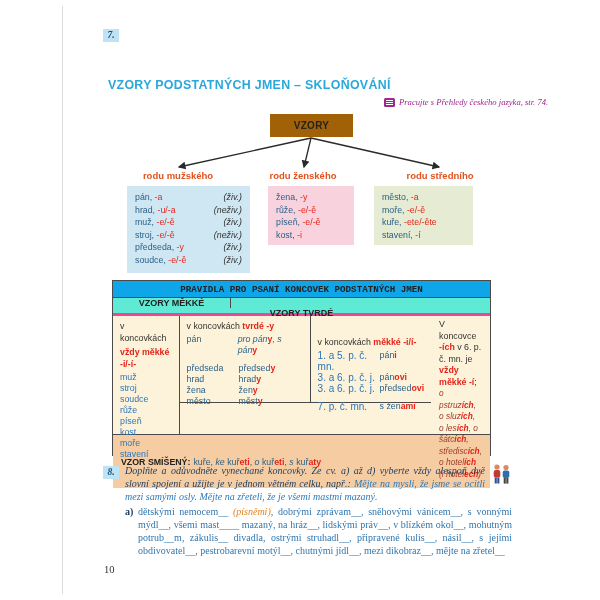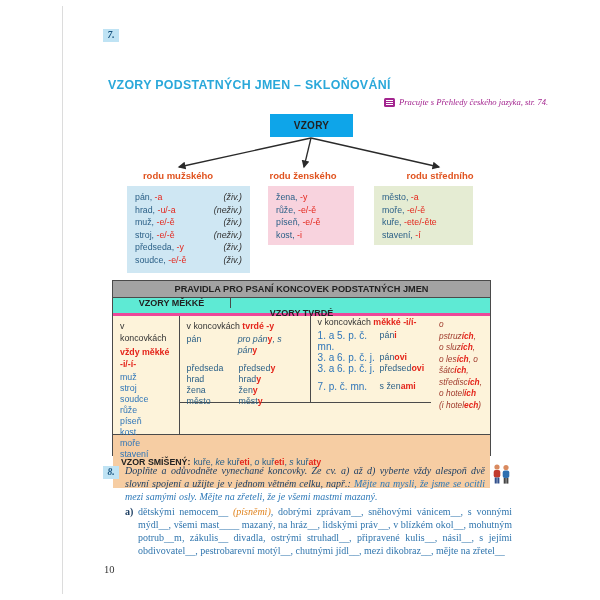--- a/index.html
+++ b/index.html
@@ -17,49 +17,49 @@
   .heading{position:absolute;left:108px;top:78px;font-size:12.4px;font-weight:700;
            color:#2aa8da;letter-spacing:.3px;}
 
   .note{position:absolute;top:97px;left:336px;display:flex;align-items:center;gap:4px;
         font-family:"Liberation Serif",serif;font-style:italic;font-size:8.6px;color:#a3258f;padding-left:48px;}
   .note-icon{width:11px;height:9px;background:#a3258f;border-radius:1.5px;position:relative;flex:0 0 auto;}
   .note-icon:before{content:"";position:absolute;left:2px;right:2px;top:2px;height:1px;
         background:#fff;box-shadow:0 2px 0 #fff,0 4px 0 #fff;}
 
   
-  .vzory-box{position:absolute;left:270px;top:114px;width:83px;height:23px;background:#0ea5e9;
+  .vzory-box{position:absolute;left:270px;top:114px;width:83px;height:23px;background:#a16207;
              display:flex;align-items:center;justify-content:center;font-weight:700;
              font-size:10px;color:#222;letter-spacing:.3px;}
   .arrows{position:absolute;left:100px;top:136px;width:400px;height:38px;}
   .branch-label{position:absolute;top:170px;width:130px;text-align:center;
                 font-weight:700;font-size:9.5px;color:#e0531f;}
   .gender-box{position:absolute;box-sizing:border-box;padding:5px 8px;font-size:8.8px;}
   .gbox-blue{left:127px;top:186px;width:123px;height:87px;background:#cfe7f3;}
   .gbox-pink{left:268px;top:186px;width:86px;height:59px;background:#f8d3de;}
   .gbox-green{left:374px;top:186px;width:99px;height:59px;background:#e5ecd3;}
   .gbox-row{display:flex;justify-content:space-between;line-height:12.6px;white-space:nowrap;}
   .gbox-note{font-style:italic;color:#333;}
 
   
   .tbl{position:absolute;left:112px;top:280px;width:379px;height:176px;box-sizing:border-box;
        border:1.5px solid #4a4a4a;background:#fdf3da;font-size:8.8px;color:#333;}
-  .tbl-title{height:16px;border-bottom:1px solid #4a4a4a;background:#a3a3a3;display:flex;
-             align-items:center;justify-content:center;font-weight:700;font-size:9.2px;color:#222;}
+  .tbl-title{height:16px;border-bottom:1px solid #4a4a4a;background:#0ea5e9;display:flex;
+             align-items:center;justify-content:center;font-weight:700;font-size:9.2px;color:#222;font-family:Liberation Mono, monospace;}
   .tbl-sub{display:flex;height:15px;border-bottom:3px solid #ec4899;background:#5eead4;
            font-weight:700;font-size:9px;color:#222;flex-direction:column;}
   .tbl-sub-left{width:118px;box-sizing:border-box;border-right:1px solid #4a4a4a;
                 display:flex;align-items:center;justify-content:center;}
   .tbl-sub-right{flex:1;display:flex;align-items:center;justify-content:center;}
   .tbl-main{display:flex;height:118px;border-bottom:1px solid #4a4a4a;}
   .tbl-left{width:118px;box-sizing:border-box;border-right:1px solid #4a4a4a;padding:4px 7px;}
   .tbl-rightside{flex:1;display:flex;flex-direction:row;}
   .tbl-cells{display:flex;height:86px;border-bottom:1px solid #4a4a4a;}
   .cell-y{width:131px;box-sizing:border-box;border-right:1px solid #4a4a4a;padding:4px 7px;}
-  .cell-i{flex:1;padding:0 7px;}
+  .cell-i{flex:1;padding:20px 7px;}
   .tbl-ich{flex:1;padding:3px 8px;line-height:11.5px;}
   .tbl-ich .ex-line{font-size:8.3px;}
   .tbl-mixed{height:21px;background:#f6cda3;display:flex;align-items:center;padding:16px 8px;gap:3px;}
   .tbl-mixed-label{font-weight:700;color:#222;}
   .soft-item{color:#2e75b8;line-height:11px;}
   .cell-header{line-height:12px;margin-bottom:2px;}
   .pair{display:flex;line-height:11px;}
   .pair-w{width:52px;color:#2b6087;}
   .case{display:flex;line-height:11px;}
   .case-l{width:62px;color:#2e75b8;font-size:10px;}
@@ -235,20 +235,21 @@
               <span class="case-l">3. a 6. p. č. j.</span>
                 <span><span class="sg-w">předsed</span><span class="sg-rb">ovi</span></span>
               </div>
             <div class="case">
               <span class="case-l">7. p. č. mn.</span>
                 <span><span class="sg-w">s žen</span><span class="sg-rb">ami</span></span>
               </div>
           </div>
         </div>
         <div class="tbl-ich">
+          <div><span class="sg-d">V koncovce </span><span class="sg-rb">-ích</span><span class="sg-d"> v 6. p. č. mn. je </span><span class="sg-rb">vždy měkké -í</span><span class="sg-d">;</span></div>
           <div class="ex-line"><span class="sg-mi">o pstruz</span><span class="sg-ri">ích</span><span class="sg-mi">, o sluz</span><span class="sg-ri">ích</span><span class="sg-mi">, o les</span><span class="sg-ri">ích</span><span class="sg-mi">, o šátc</span><span class="sg-ri">ích</span><span class="sg-mi">, středisc</span><span class="sg-ri">ích</span><span class="sg-mi">, o hotel</span><span class="sg-ri">ích</span><span class="sg-mi"> (i hotel</span><span class="sg-ri">ech</span><span class="sg-mi">)</span></div>
         </div>
       </div>
     </div>
     <div class="tbl-mixed">
       <span class="tbl-mixed-label">VZOR SMÍŠENÝ:</span>
       <span><span class="sg-w">kuře, </span><span class="sg-wi">ke </span><span class="sg-w">kuř</span><span class="sg-rb">eti</span><span class="sg-w">, </span><span class="sg-wi">o </span><span class="sg-w">kuř</span><span class="sg-rb">eti</span><span class="sg-w">, </span><span class="sg-wi">s </span><span class="sg-w">kuř</span><span class="sg-rb">aty</span></span>
     </div>
   </div>
 

